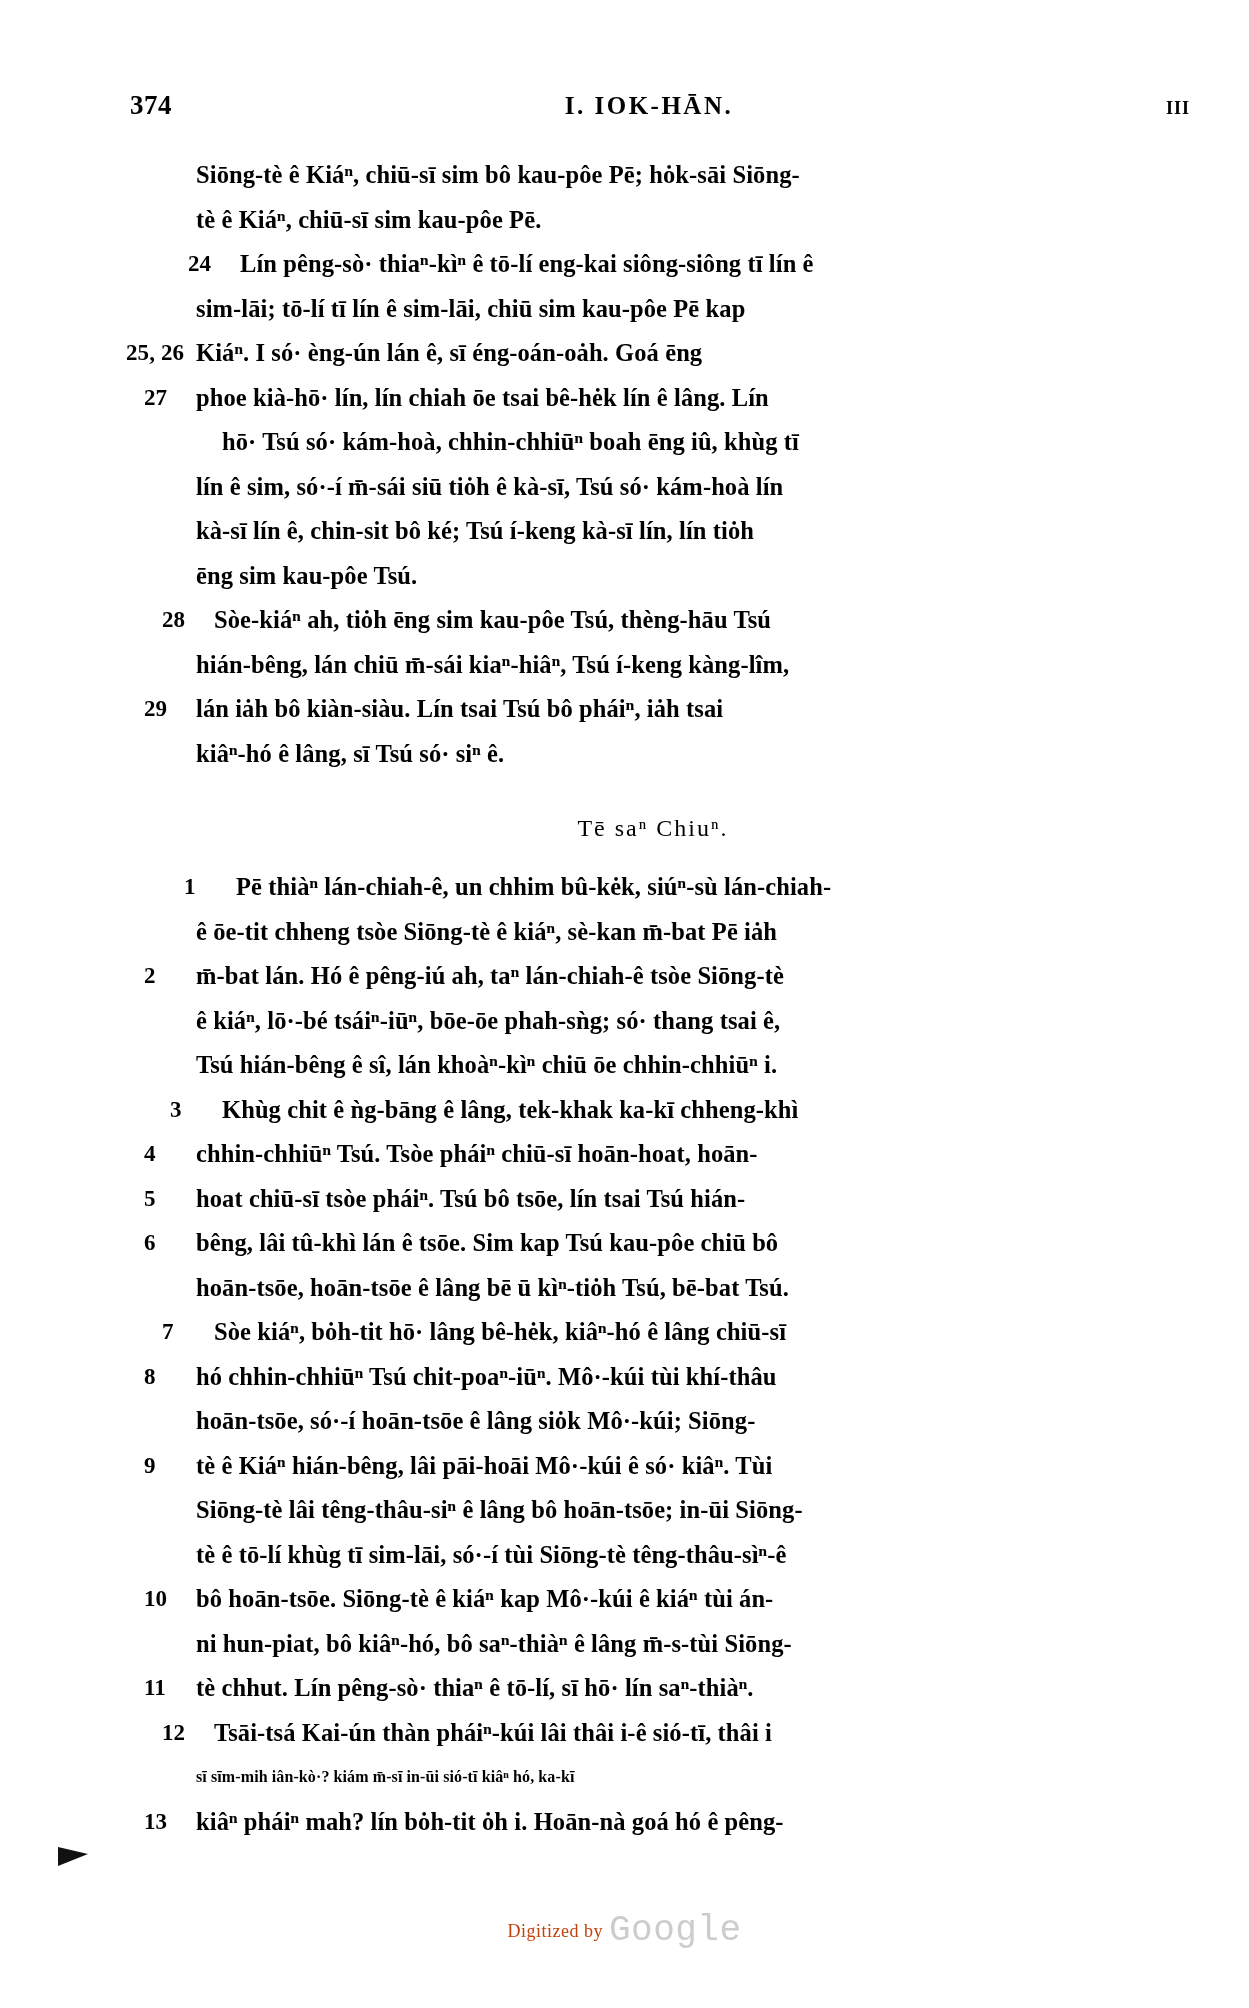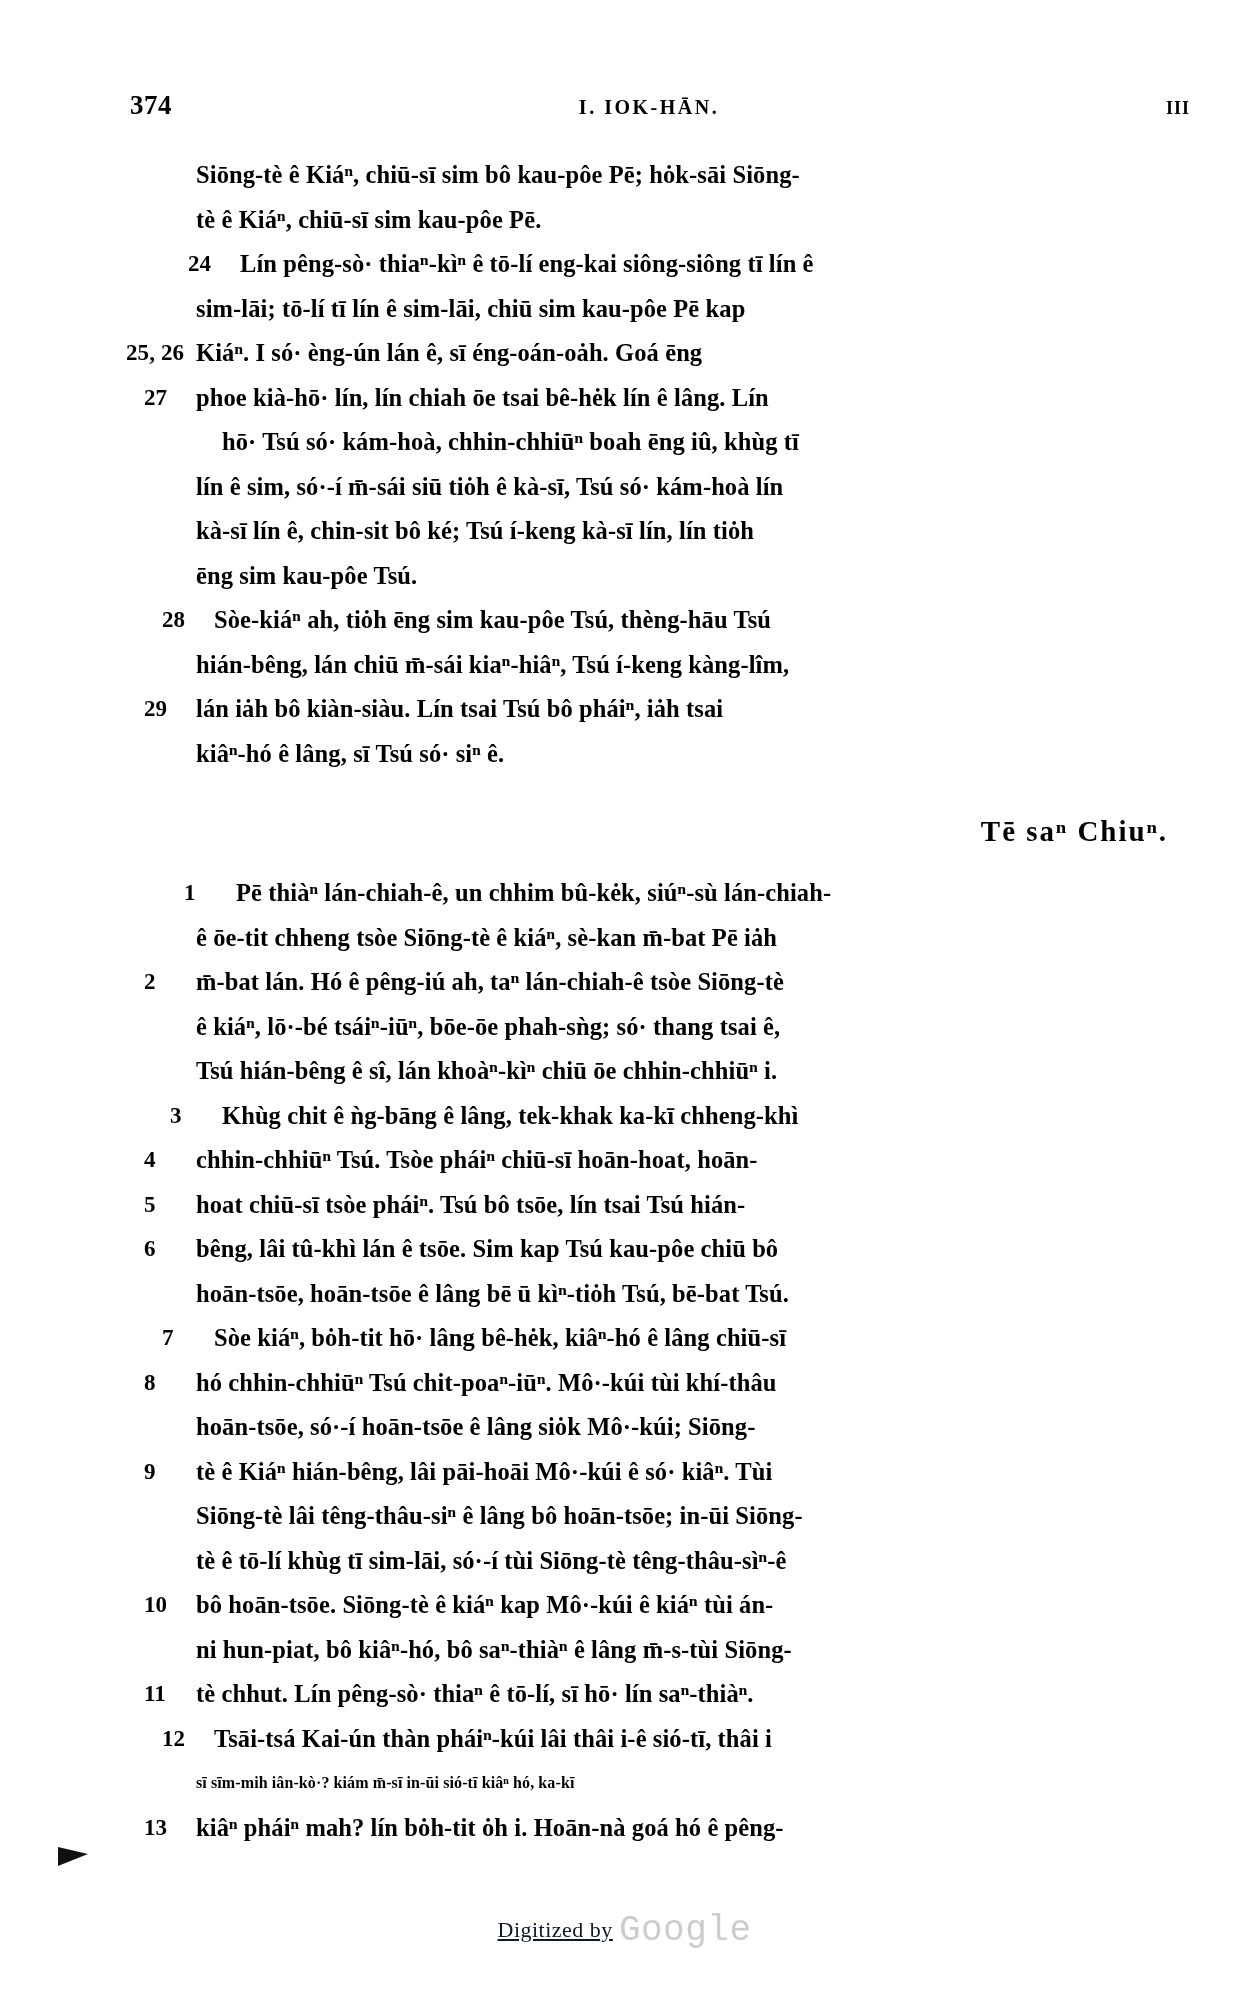--- a/index.html
+++ b/index.html
@@ -30,21 +30,21 @@
     display: flex;
     align-items: baseline;
     justify-content: space-between;
     font-weight: bold;
   }
   .header .folio {
     font-size: 27px;
     letter-spacing: 0.5px;
   }
   .header .runtitle {
-    font-size: 20px;
+    font-size: 25px;
     letter-spacing: 2.5px;
     margin-left: -40px;
   }
   .header .chapnum {
     font-size: 18px;
     letter-spacing: 1px;
   }
   
   .body-col {
     position: absolute;
@@ -55,23 +55,23 @@
   .para {
     position: relative;
     font-size: 24.5px;
     font-weight: bold;
     line-height: 38.5px;
     letter-spacing: 0.1px;
     text-align: justify;
     margin: 6px;
   }
   .sec-head {
-    text-align: right;
-    font-weight: bold;
-    font-size: 29px;
+    text-align: center;
+    font-weight: normal;
+    font-size: 24px;
     margin: 42px 0 26px 0;
     letter-spacing: 2px;
   }
   .line {
     display: block;
     white-space: nowrap;
   }
   .lnum {
     position: absolute;
     left: -52px;
@@ -90,25 +90,24 @@
     position: absolute;
     left: 0;
     top: 1910px;
     width: 1249px;
     text-align: center;
     color: #c9c9c9;
     font-size: 24px;
     letter-spacing: 0.5px;
   }
   .watermark .digi {
-    font-size: 22px;
-    color: #0f172a;
+    font-size: 18px;
+    color: #c2410c;
     vertical-align: 3px;
     margin-right: 6px;
-    text-decoration: underline;
   }
   .watermark .goog {
     font-size: 36px;
     font-family: Liberation Mono, monospace;
     color: #cccccc;
   }
   .corner-mark {
     position: absolute;
     left: 58px;
     top: 1843px;

